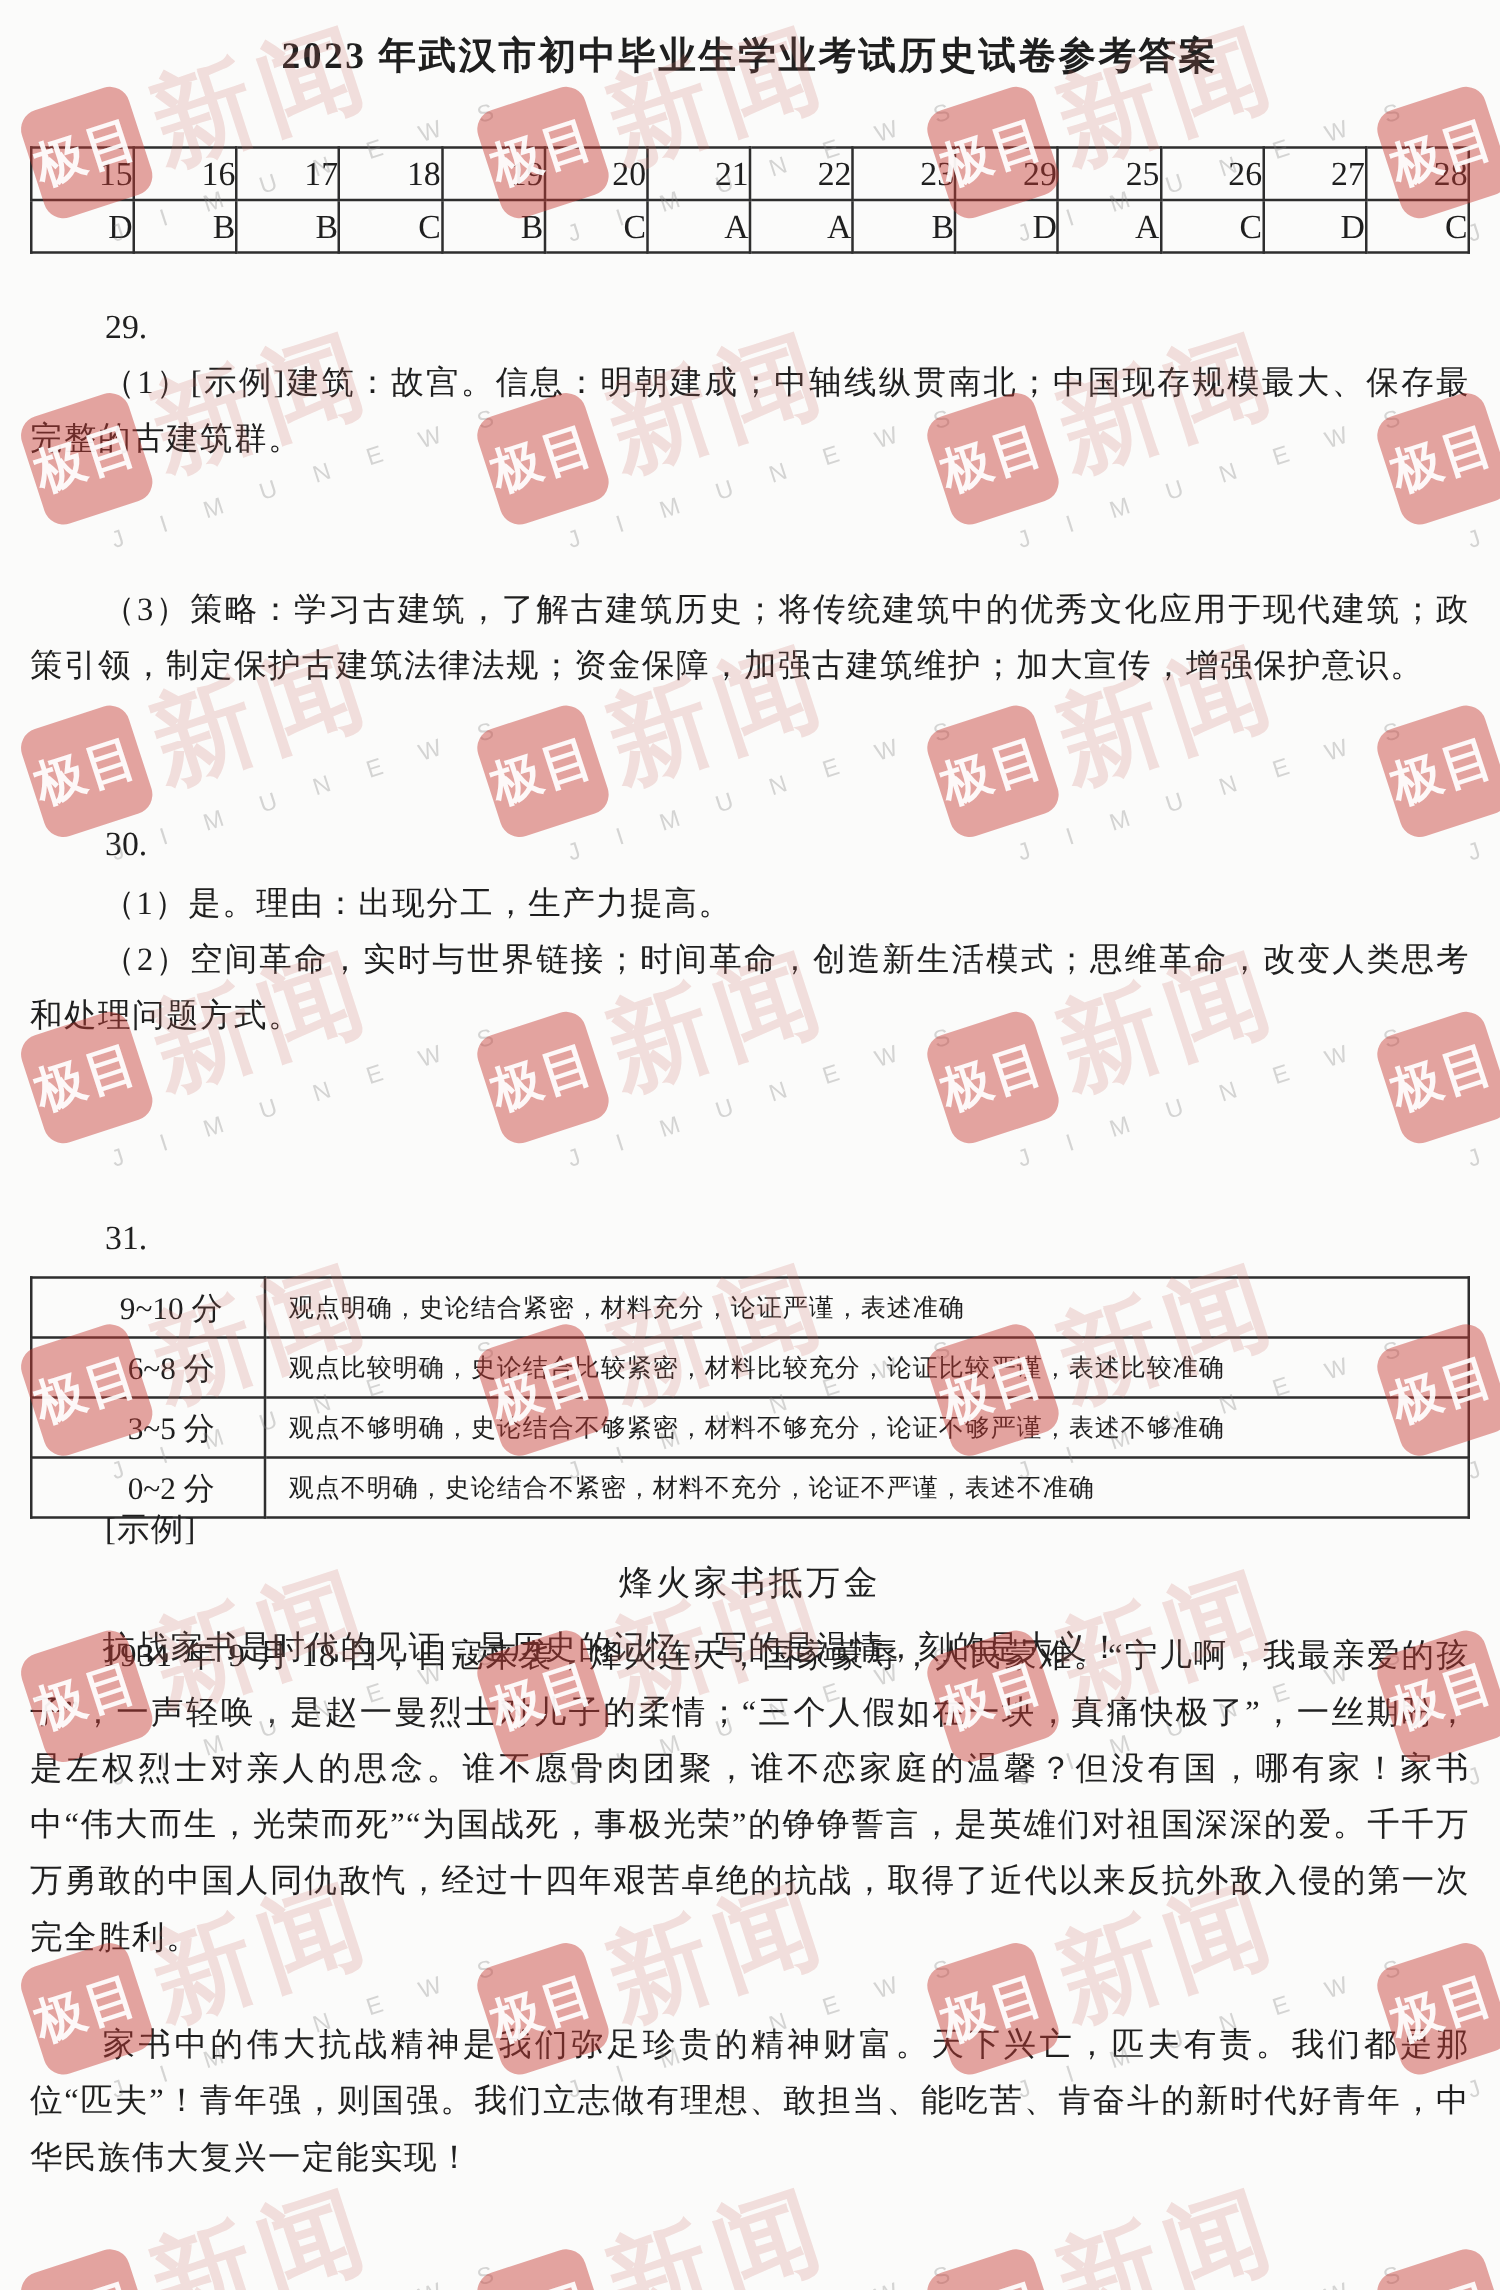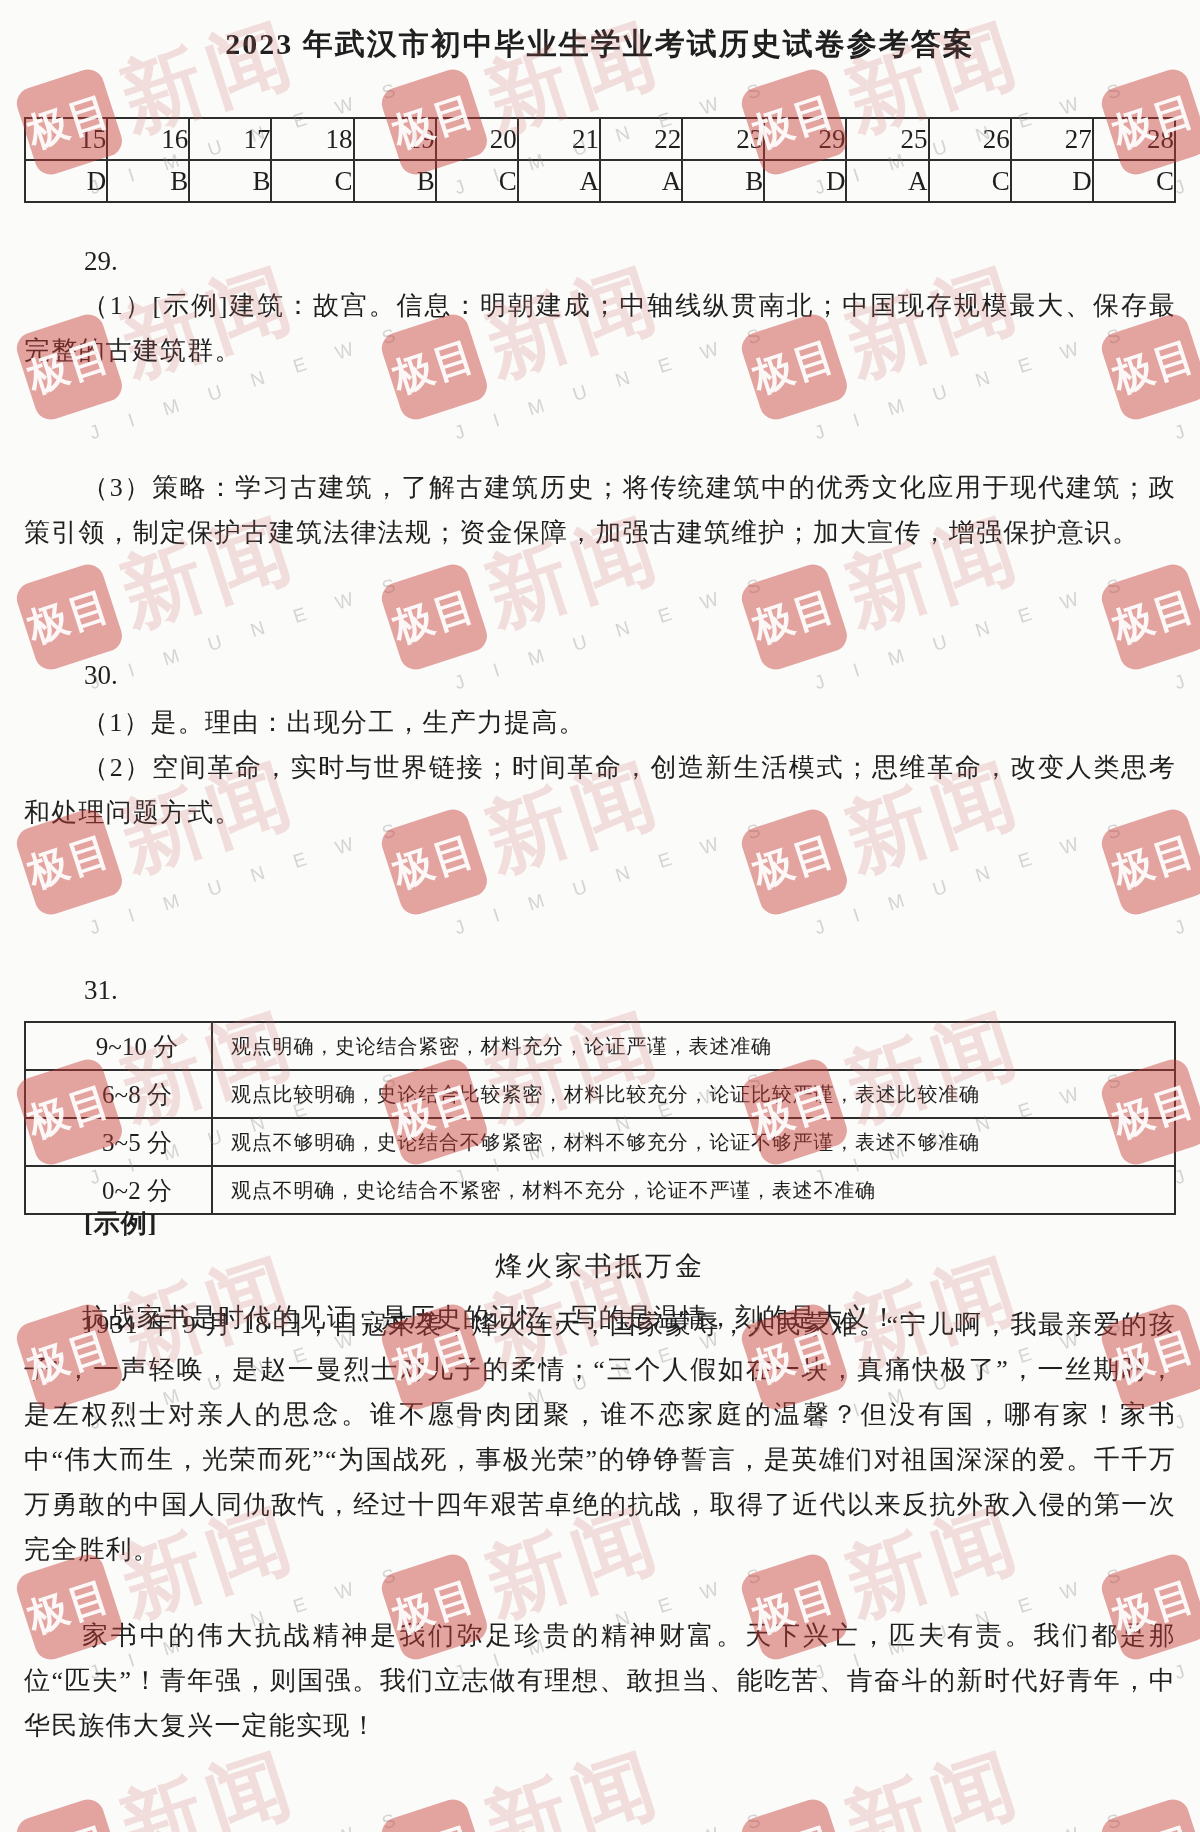--- a/index.html
+++ b/index.html
@@ -42,21 +42,21 @@
 
   .rubric-table {
     position:absolute; top:1021px; left:24px; width:1152px;
   }
   .rubric-table td { height:46px; font-size:20px; }
   .rubric-table td.score { width:148px; text-align:center; font-size:25px;padding-left:37px; }
   .rubric-table td.desc  { text-align:left; padding-left:18px; letter-spacing:0.8px; }
 
   .example-label {
     position:absolute; top:1206px; left:84px;
-    font-size:26px; font-weight:700; letter-spacing:1px;
+    font-size:26px; font-weight:400; letter-spacing:1px;
   }
 
   .essay-title {
     position:absolute; top:1248px; left:0; width:1200px;
     text-align:center; font-size:27px; letter-spacing:3px;
   }
 
   
   .watermark-layer {
     position:absolute; inset:0; z-index:3; pointer-events:none; overflow:hidden;

